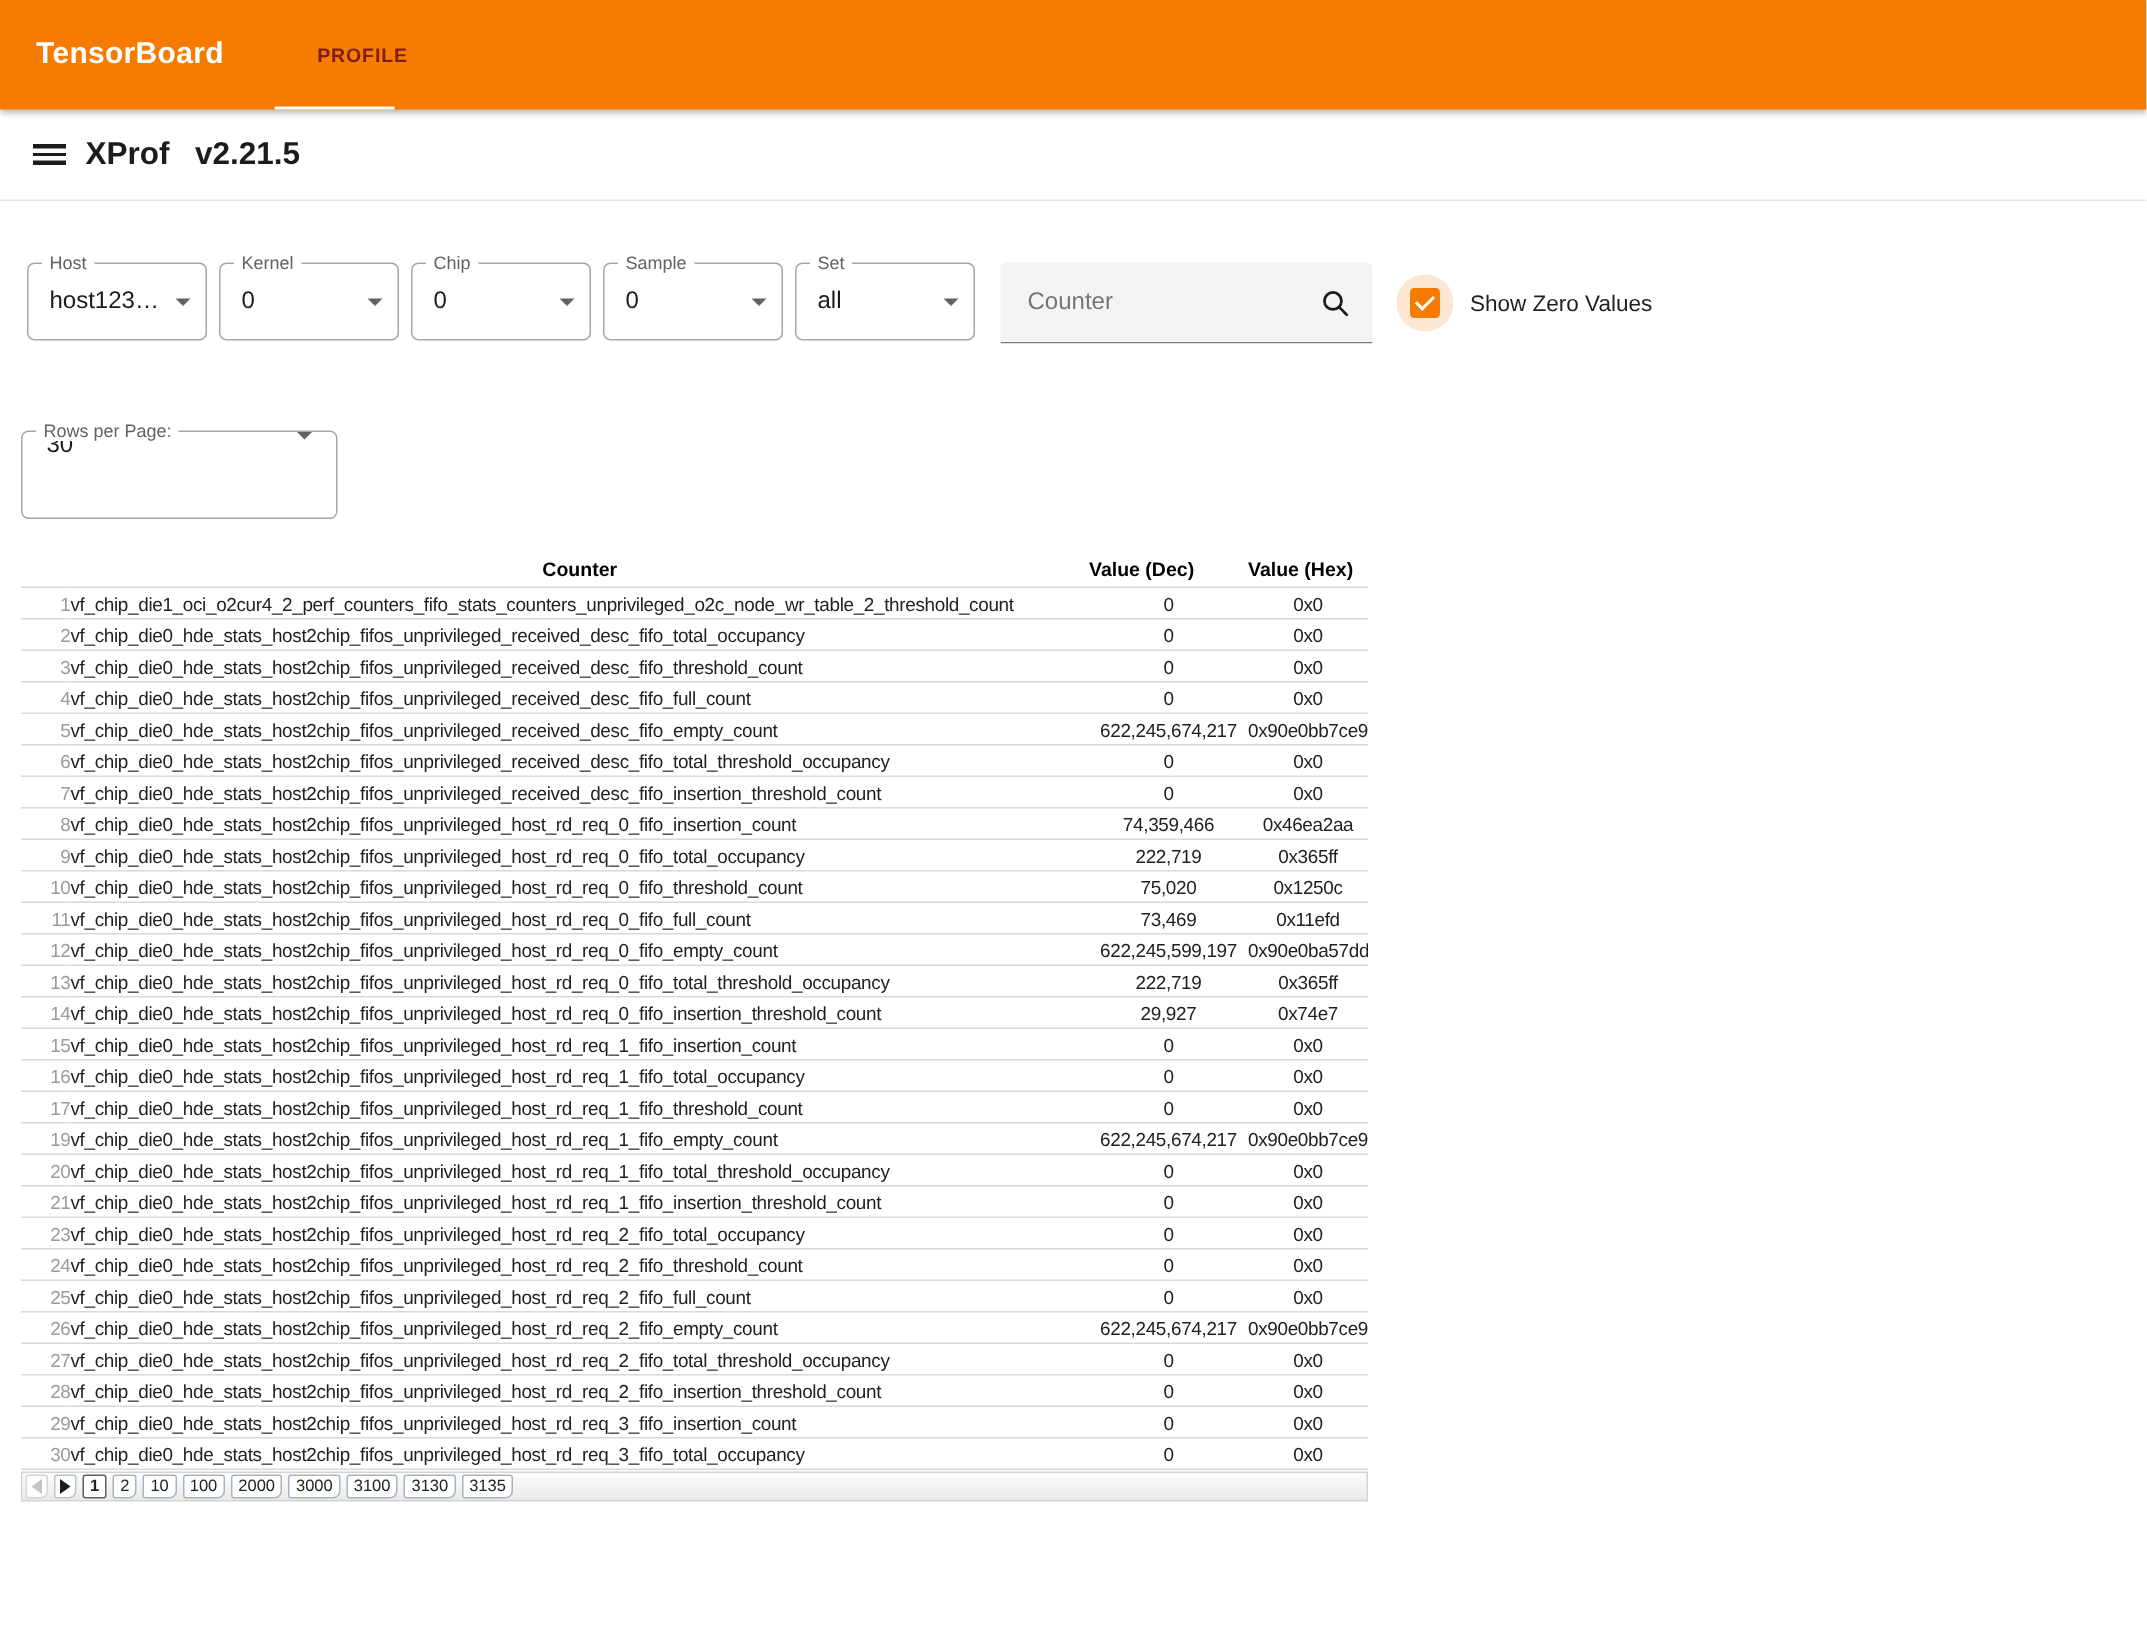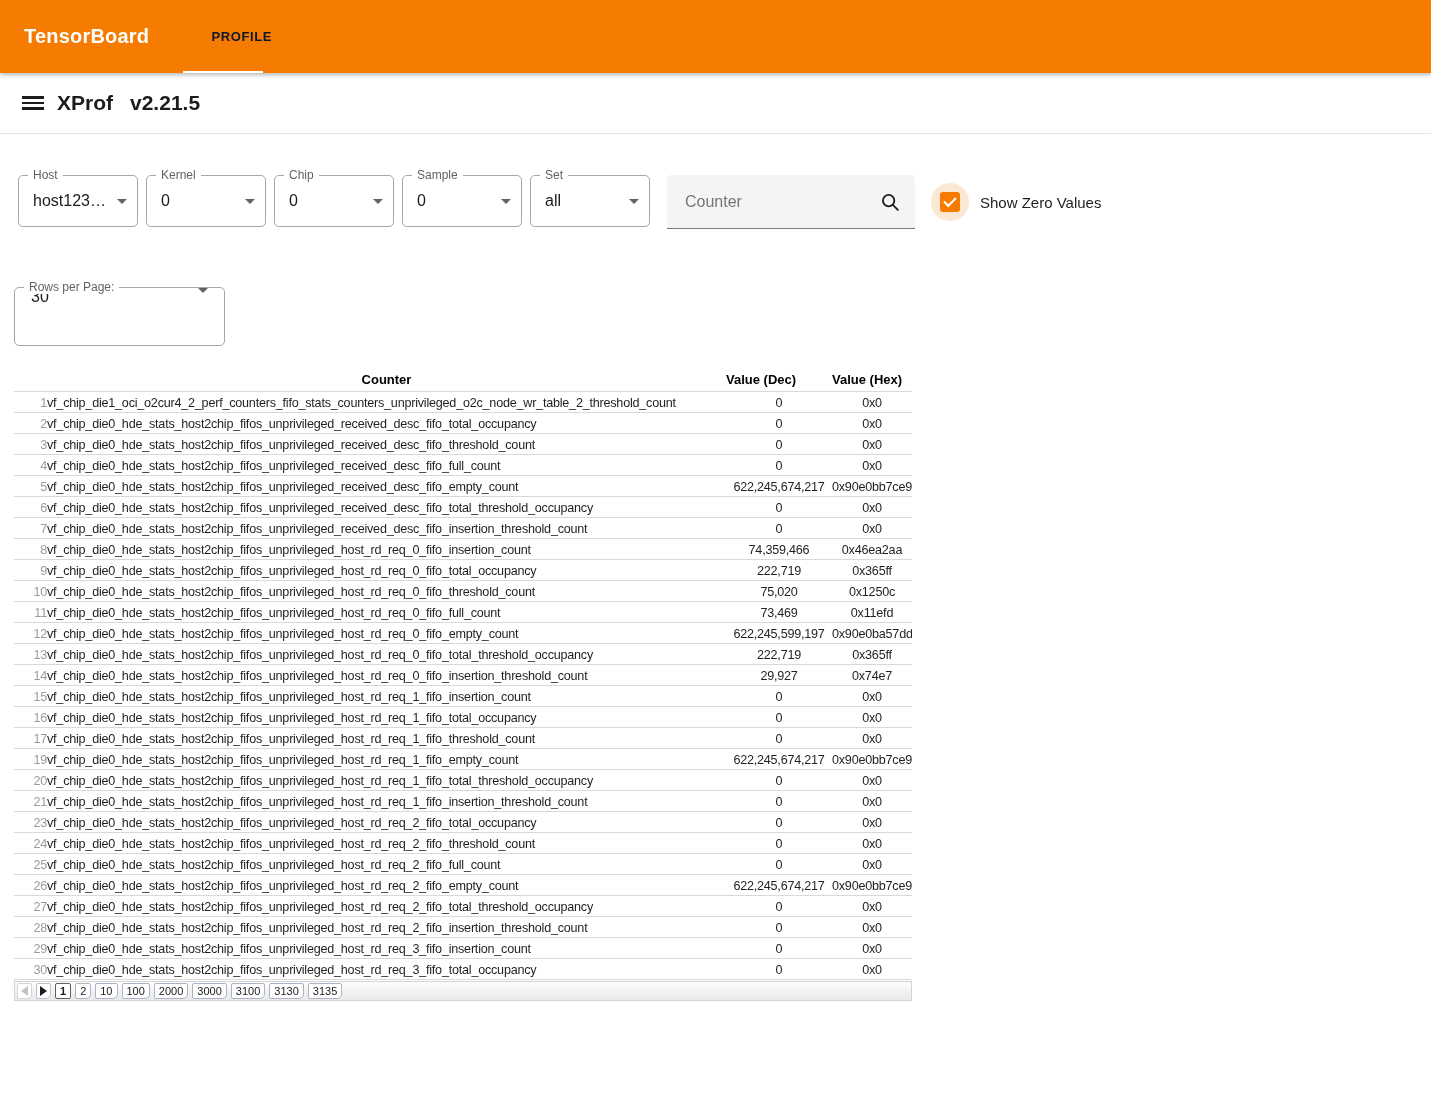--- a/index.html
+++ b/index.html
@@ -16,21 +16,21 @@
   }
   .app-title {
     align-self:center; color:#ffffff; font-size:20px; font-weight:700;
     padding-left:24px; letter-spacing:.2px;
   }
   .profile-tab {
     margin-left:34px; width:80px; display:flex; align-items:center; justify-content:center;
     position:relative; cursor:pointer;
   }
   .profile-tab .tab-label {
-    color:#0f172a; font-size:13px; font-weight:700; letter-spacing:.6px;margin-left:37px;
+    color:#7f1d1d; font-size:13px; font-weight:700; letter-spacing:.6px;margin-left:37px;
   }
   .profile-tab::after {
     content:""; position:absolute; left:0; right:0; bottom:0; height:2px; background:#ffffff;
   }
 
   
   .toolbar {
     height:61px; display:flex; align-items:center; padding-left:22px;
     border-bottom:1px solid #e4e4e4; background:#fff;
   }

